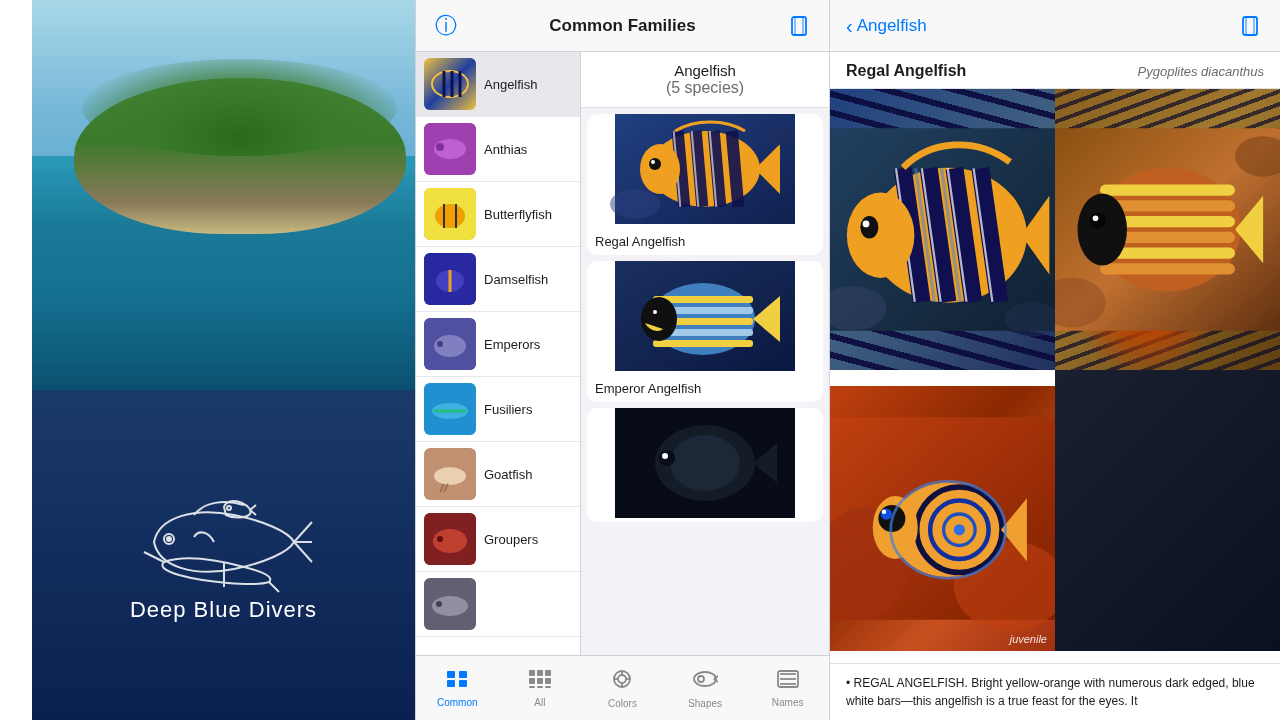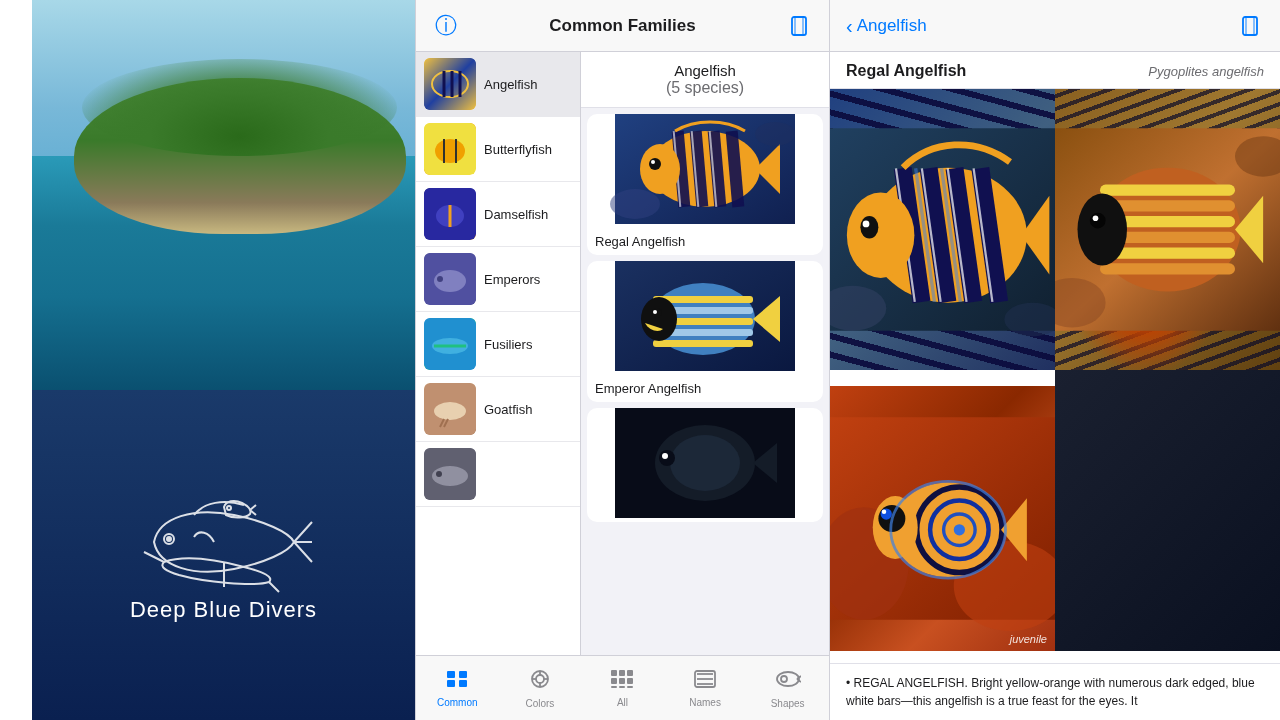--- a/index.html
+++ b/index.html
@@ -421,20 +421,30 @@
             <rect width="52" height="52" fill="url(#ag1)" rx="6"></rect>
             <ellipse cx="26" cy="26" rx="18" ry="13" fill="none" stroke="#f0c040" stroke-width="2"></ellipse>
             <line x1="20" y1="13" x2="20" y2="39" stroke="#101050" stroke-width="3"></line>
             <line x1="28" y1="13" x2="28" y2="39" stroke="#101050" stroke-width="3"></line>
             <line x1="36" y1="13" x2="36" y2="39" stroke="#101050" stroke-width="3"></line>
           </svg>
         </div>
         <div class="family-name">Angelfish</div>
       </div>
       <div class="family-item">
+        <div class="family-thumb thumb-anthias">
+          <svg width="52" height="52" viewBox="0 0 52 52">
+            <rect width="52" height="52" fill="#a040b0" rx="6"></rect>
+            <ellipse cx="26" cy="26" rx="16" ry="10" fill="#c060d0"></ellipse>
+            <circle cx="16" cy="24" r="4" fill="#8030a0"></circle>
+          </svg>
+        </div>
+        <div class="family-name">Anthias</div>
+      </div>
+      <div class="family-item">
         <div class="family-thumb thumb-butterflyfish">
           <svg width="52" height="52" viewBox="0 0 52 52">
             <rect width="52" height="52" fill="#f0e040" rx="6"></rect>
             <ellipse cx="26" cy="28" rx="15" ry="12" fill="#f0a000"></ellipse>
             <line x1="20" y1="16" x2="20" y2="40" stroke="#303030" stroke-width="2"></line>
             <line x1="32" y1="16" x2="32" y2="40" stroke="#303030" stroke-width="2"></line>
           </svg>
         </div>
         <div class="family-name">Butterflyfish</div>
       </div>
@@ -473,20 +483,30 @@
           <svg width="52" height="52" viewBox="0 0 52 52">
             <rect width="52" height="52" fill="#c09070" rx="6"></rect>
             <ellipse cx="26" cy="28" rx="16" ry="9" fill="#e8d0b0"></ellipse>
             <line x1="20" y1="36" x2="16" y2="44" stroke="#a07050" stroke-width="2"></line>
             <line x1="24" y1="36" x2="20" y2="44" stroke="#a07050" stroke-width="2"></line>
           </svg>
         </div>
         <div class="family-name">Goatfish</div>
       </div>
       <div class="family-item">
+        <div class="family-thumb thumb-groupers">
+          <svg width="52" height="52" viewBox="0 0 52 52">
+            <rect width="52" height="52" fill="#802020" rx="6"></rect>
+            <ellipse cx="26" cy="28" rx="17" ry="12" fill="#c04030"></ellipse>
+            <circle cx="16" cy="26" r="3" fill="#601010"></circle>
+          </svg>
+        </div>
+        <div class="family-name">Groupers</div>
+      </div>
+      <div class="family-item">
         <div class="family-thumb thumb-jacks">
           <svg width="52" height="52" viewBox="0 0 52 52">
             <rect width="52" height="52" fill="#606070" rx="6"></rect>
             <ellipse cx="26" cy="28" rx="18" ry="10" fill="#9090a0"></ellipse>
             <circle cx="15" cy="26" r="3" fill="#404050"></circle>
           </svg>
         </div>
 
       </div>
     </div>
@@ -584,92 +604,92 @@
     <div class="nav-item active">
       <div class="nav-icon">
         <svg width="24" height="20" viewBox="0 0 24 20" fill="#007aff">
           <rect x="2" y="2" width="8" height="7" rx="1"></rect>
           <rect x="14" y="2" width="8" height="7" rx="1"></rect>
           <rect x="2" y="11" width="8" height="7" rx="1"></rect>
           <rect x="14" y="11" width="8" height="7" rx="1"></rect>
         </svg>
       </div>
       <div class="nav-label">Common</div>
-    </div>
-    <div class="nav-item">
-      <div class="nav-icon">
-        <svg width="24" height="22" viewBox="0 0 24 22" fill="none" stroke="#8a8a8e" stroke-width="1.8">
-          <circle cx="12" cy="11" r="8"></circle>
-          <circle cx="12" cy="11" r="4"></circle>
-          <line x1="12" y1="3" x2="12" y2="7"></line>
-          <line x1="12" y1="15" x2="12" y2="19"></line>
-          <line x1="4" y1="11" x2="8" y2="11"></line>
-          <line x1="16" y1="11" x2="20" y2="11"></line>
-        </svg>
-      </div>
-      <div class="nav-label">Colors</div>
     </div>
     <div class="nav-item">
       <div class="nav-icon">
         <svg width="24" height="20" viewBox="0 0 24 20" fill="#8a8a8e">
           <rect x="1" y="1" width="6" height="6" rx="1"></rect>
           <rect x="9" y="1" width="6" height="6" rx="1"></rect>
           <rect x="17" y="1" width="6" height="6" rx="1"></rect>
           <rect x="1" y="9" width="6" height="6" rx="1"></rect>
           <rect x="9" y="9" width="6" height="6" rx="1"></rect>
           <rect x="17" y="9" width="6" height="6" rx="1"></rect>
           <rect x="1" y="17" width="6" height="2" rx="1"></rect>
           <rect x="9" y="17" width="6" height="2" rx="1"></rect>
           <rect x="17" y="17" width="6" height="2" rx="1"></rect>
         </svg>
       </div>
       <div class="nav-label">All</div>
     </div>
     <div class="nav-item">
       <div class="nav-icon">
-        <svg width="24" height="20" viewBox="0 0 24 20" fill="none" stroke="#8a8a8e" stroke-width="1.8">
-          <line x1="4" y1="5" x2="20" y2="5"></line>
-          <line x1="4" y1="10" x2="20" y2="10"></line>
-          <line x1="4" y1="15" x2="20" y2="15"></line>
-          <rect x="2" y="2" width="20" height="16" rx="2"></rect>
-        </svg>
-      </div>
-      <div class="nav-label">Names</div>
+        <svg width="24" height="22" viewBox="0 0 24 22" fill="none" stroke="#8a8a8e" stroke-width="1.8">
+          <circle cx="12" cy="11" r="8"></circle>
+          <circle cx="12" cy="11" r="4"></circle>
+          <line x1="12" y1="3" x2="12" y2="7"></line>
+          <line x1="12" y1="15" x2="12" y2="19"></line>
+          <line x1="4" y1="11" x2="8" y2="11"></line>
+          <line x1="16" y1="11" x2="20" y2="11"></line>
+        </svg>
+      </div>
+      <div class="nav-label">Colors</div>
     </div>
     <div class="nav-item">
       <div class="nav-icon">
         <svg width="26" height="22" viewBox="0 0 26 22" fill="none" stroke="#8a8a8e" stroke-width="1.8">
           <ellipse cx="13" cy="11" rx="11" ry="7"></ellipse>
           <path d="M22,11 L26,8 M22,11 L26,14"></path>
           <circle cx="9" cy="11" r="3"></circle>
         </svg>
       </div>
       <div class="nav-label">Shapes</div>
     </div>
+    <div class="nav-item">
+      <div class="nav-icon">
+        <svg width="24" height="20" viewBox="0 0 24 20" fill="none" stroke="#8a8a8e" stroke-width="1.8">
+          <line x1="4" y1="5" x2="20" y2="5"></line>
+          <line x1="4" y1="10" x2="20" y2="10"></line>
+          <line x1="4" y1="15" x2="20" y2="15"></line>
+          <rect x="2" y="2" width="20" height="16" rx="2"></rect>
+        </svg>
+      </div>
+      <div class="nav-label">Names</div>
+    </div>
   </div>
 </div>
 
 <div class="right-panel">
   <div class="right-header">
     <div class="back-btn">
       <span class="back-chevron">‹</span>
       <span>Angelfish</span>
     </div>
     <div class="header-icon">
       <svg width="22" height="22" viewBox="0 0 22 22" fill="none" stroke="#007aff" stroke-width="1.8">
         <rect x="4" y="2" width="14" height="18" rx="2"></rect>
         <rect x="7" y="2" width="8" height="18" rx="1" opacity="0.5"></rect>
       </svg>
     </div>
   </div>
 
   <div class="right-content">
     <div class="species-detail-header">
       <span class="species-detail-name">Regal Angelfish</span>
-      <span class="species-detail-scientific">Pygoplites angelfish</span>
+      <span class="species-detail-scientific">Pygoplites diacanthus</span>
     </div>
 
     <div class="fish-photos-grid">
 
       <div class="fish-photo fish-photo-1">
         <svg width="100%" height="100%" viewBox="0 0 200 180">
           <defs>
             <linearGradient id="rph1" x1="0%" y1="0%" x2="100%" y2="100%">
               <stop offset="0%" stop-color="#204060"></stop>
               <stop offset="100%" stop-color="#102030"></stop>

